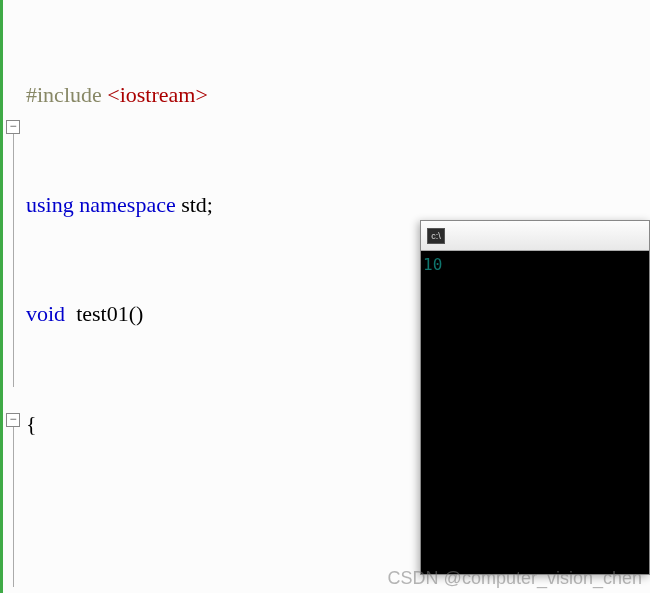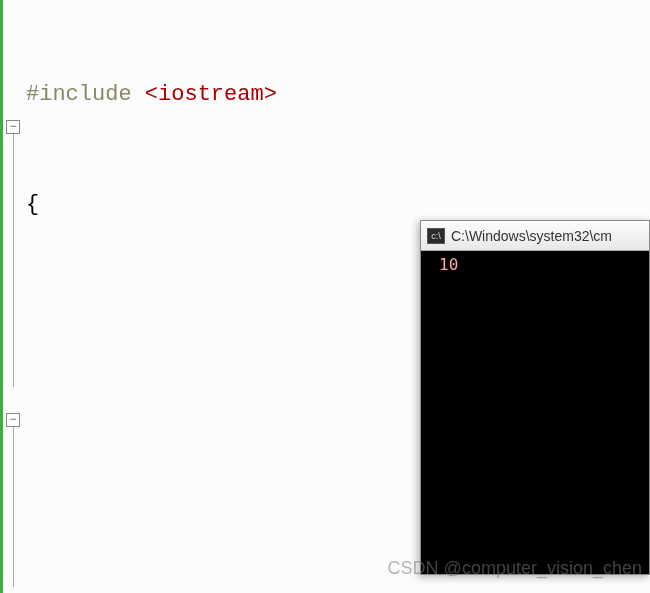--- a/index.html
+++ b/index.html
@@ -39,20 +39,21 @@
       position: absolute;
       left: 10px;
       width: 1px;
       background: #aaa;
     }
     .code-area {
       flex: 1;
       padding-top: 4px;
       white-space: pre;
       line-height: 36.5px;
+      font-family: Liberation Serif, serif;
     }
     .line { height: 36.5px; }
     .kw { color: #0000cc; }
     .pp { color: #888866; }
     .inc { color: #aa0000; }
     .txt { color: #000; }
     
     .terminal {
       position: absolute;
       left: 420px;
@@ -81,66 +82,67 @@
       border: 1px solid #555;
       margin-right: 6px;
       position: relative;
       font-size: 9px;
       color: #ddd;
       text-align: center;
       line-height: 14px;
     }
     .term-title { white-space: nowrap; overflow: hidden; }
     .term-body {
-      padding: 4px 18px;
+      padding: 4px 2px;
       font-family: 'NSimSun', SimSun, Consolas, monospace;
       font-size: 16px;
       line-height: 20px;
-      color: #fca5a5;
+      color: #0f766e;
     }
     .watermark {
       position: absolute;
       right: 8px;
-      bottom: 14px;
+      bottom: 4px;
       font-family: Arial, sans-serif;
       font-size: 18px;
       color: rgba(120,120,120,0.55);
     }
   </style>
 </head>
 <body>
 
 <div class="editor">
   <div class="gutter">
     <div class="fold-icon" style="top:120px">−</div>
     <div class="fold-line" style="top:134px;height:253px"></div>
     <div class="fold-icon" style="top:413px">−</div>
     <div class="fold-line" style="top:427px;height:160px"></div>
   </div>
   <div class="code-area">
     <div class="line"><span class="pp">#include </span><span class="inc">&lt;iostream&gt;</span></div>
+    <div class="line"><span class="kw">using</span><span> </span><span class="kw">namespace</span><span class="txt"> std;</span></div>
+    <div class="line"><span class="kw">void</span><span class="txt">  test01()</span></div>
     <div class="line"><span class="txt">{</span></div>
     
     
     
     
     
     
     
     
     
     
     
     
   </div>
 </div>
 
 <div class="terminal">
   <div class="term-titlebar">
     <div class="term-icon">c:\</div>
-    <div class="term-title">C:\Windows\system32\cm</div>
   </div>
   <div class="term-body">
     <div>10</div>
   </div>
 </div>
 
 <div class="watermark">CSDN @computer_vision_chen</div>
 
 </body></html>

